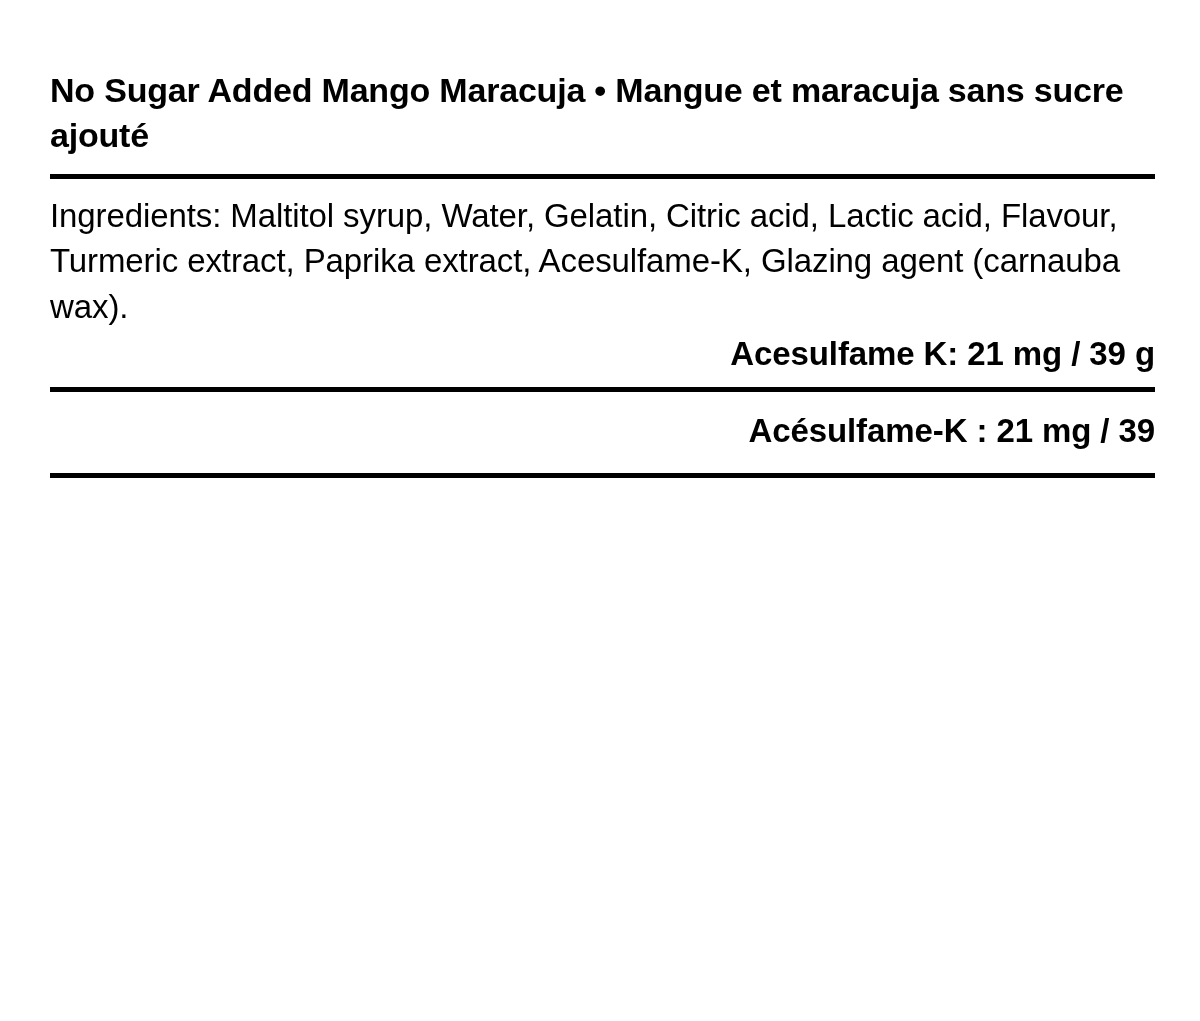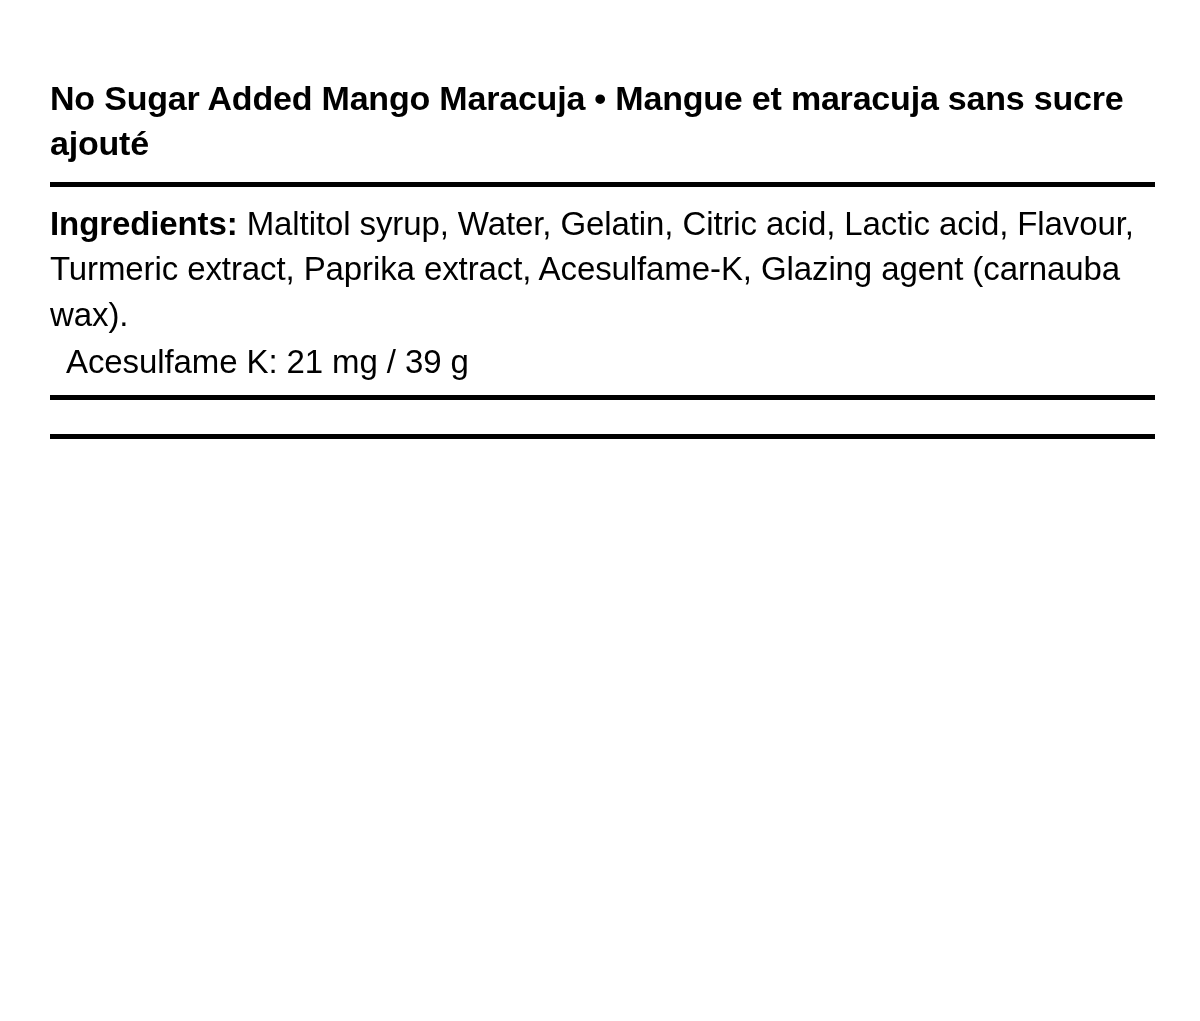--- a/index.html
+++ b/index.html
@@ -18,48 +18,49 @@
     position: absolute;
     left: 50px;
     top: 60px;
     width: 1105px;
   }
   .product-title {
     font-size: 34px;
     font-weight: bold;
     line-height: 1.32;
     letter-spacing: -0.2px;
-    margin: 16px 0 16px 0;
+    margin: 8px 0 16px 0;
     width: 1080px;
   }
   .rule {
     border: 0;
     border-top: 5px solid #000000;
     margin: 0;
     width: 1105px;
   }
   .section {
     padding: 14px 0 10px 0;
   }
   .body-text {
     font-size: 33px;
     line-height: 1.38;
     margin: 0;
     letter-spacing: -0.1px;
   }
   .body-text .lead {
-    font-weight: bold;
+    font-weight: normal;
     text-align: center;
   }
   .sub-line {
     font-size: 33px;
-    font-weight: normal;
+    font-weight: bold;
     line-height: 1.38;
     margin: 2px 0 0 16px;
     letter-spacing: -0.1px;
+    text-align: right;
   }
   .spacer-bottom {
     height: 10px;
   }
 </style>
 </head>
 <body>
 
 <div class="label-panel">
 
@@ -68,18 +69,19 @@
   <hr class="rule">
 
   <div class="section">
     <p class="body-text"><span class="lead">Ingredients:</span><span> Maltitol syrup, Water, Gelatin, Citric acid, Lactic acid, Flavour, Turmeric extract, Paprika extract, Acesulfame-K, Glazing agent (carnauba wax).</span></p>
     <p class="sub-line">Acesulfame K: 21 mg / 39 g</p>
   </div>
 
   <hr class="rule">
 
   <div class="section">
+    <p class="sub-line">Acésulfame-K : 21 mg / 39</p>
     <div class="spacer-bottom"></div>
   </div>
 
   <hr class="rule">
 
 </div>
 
 </body></html>

